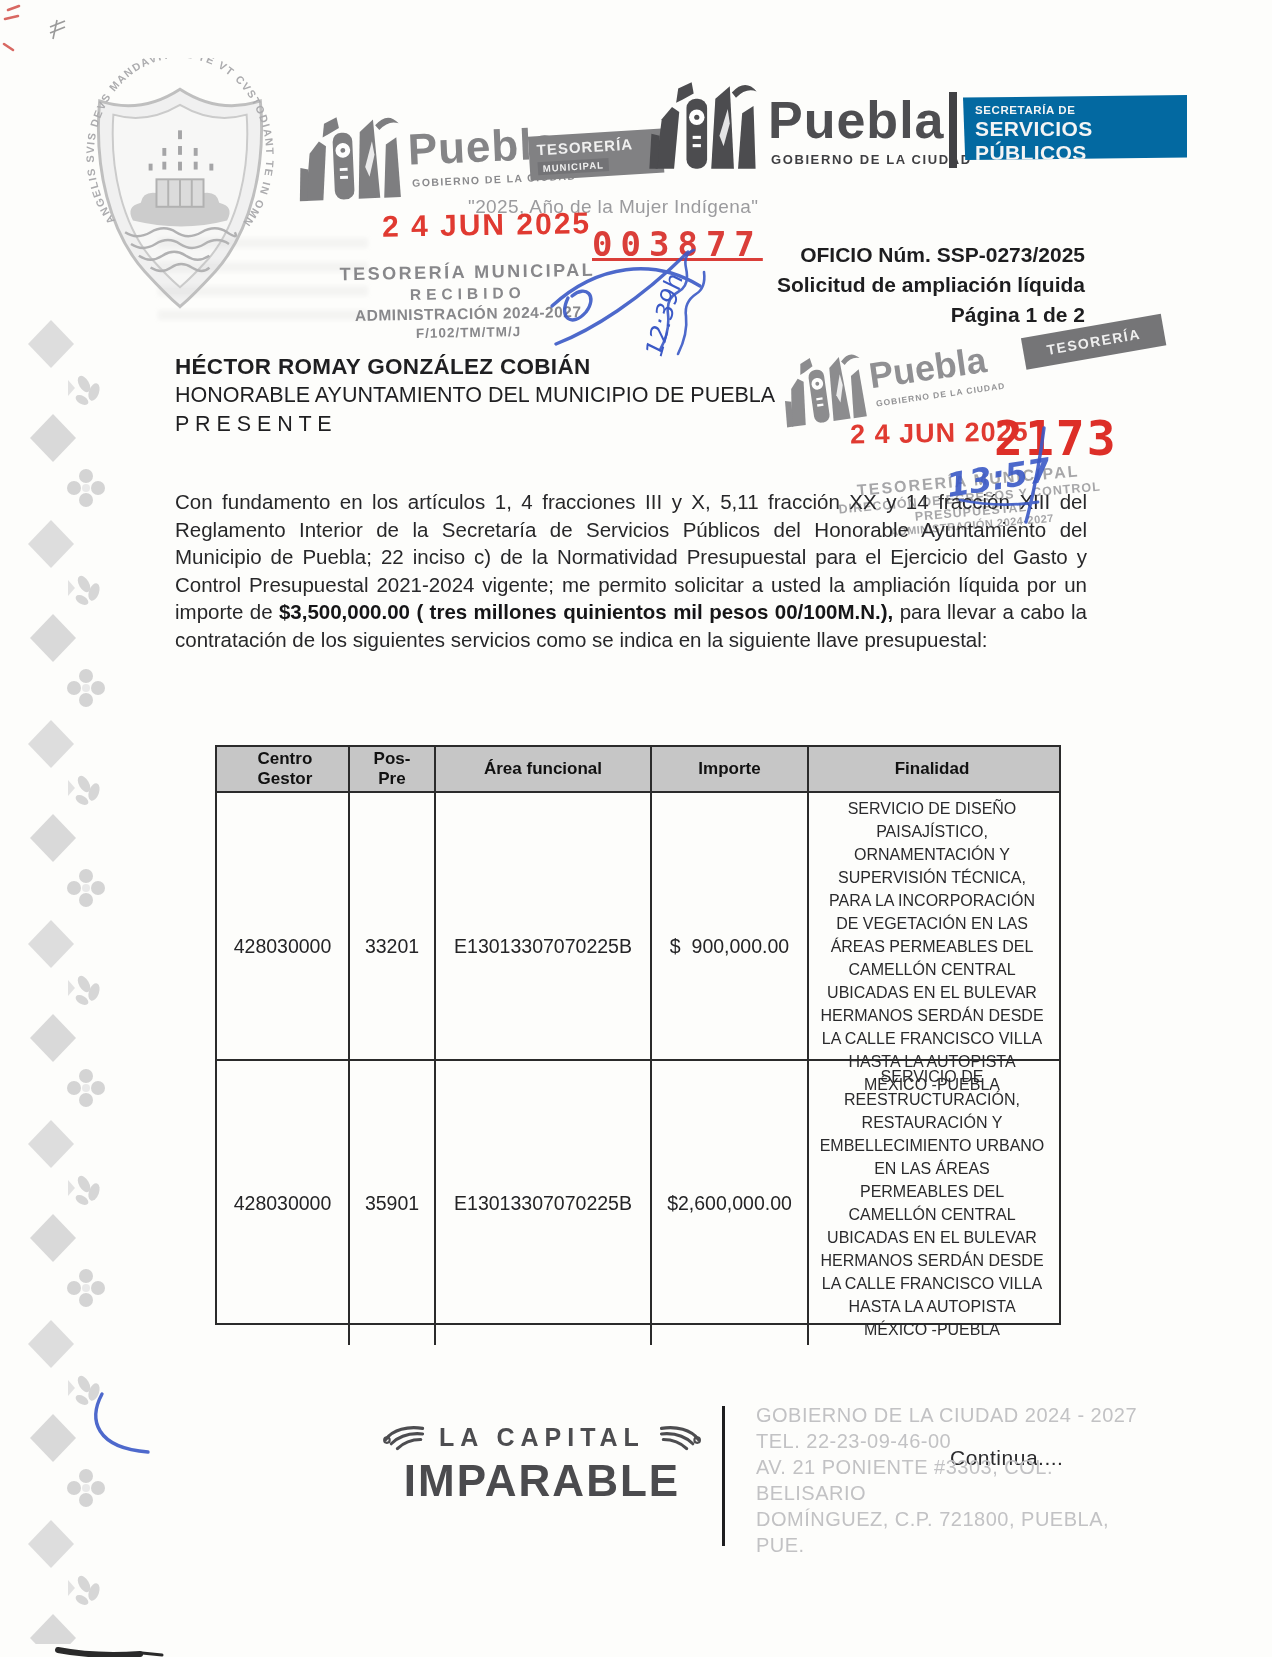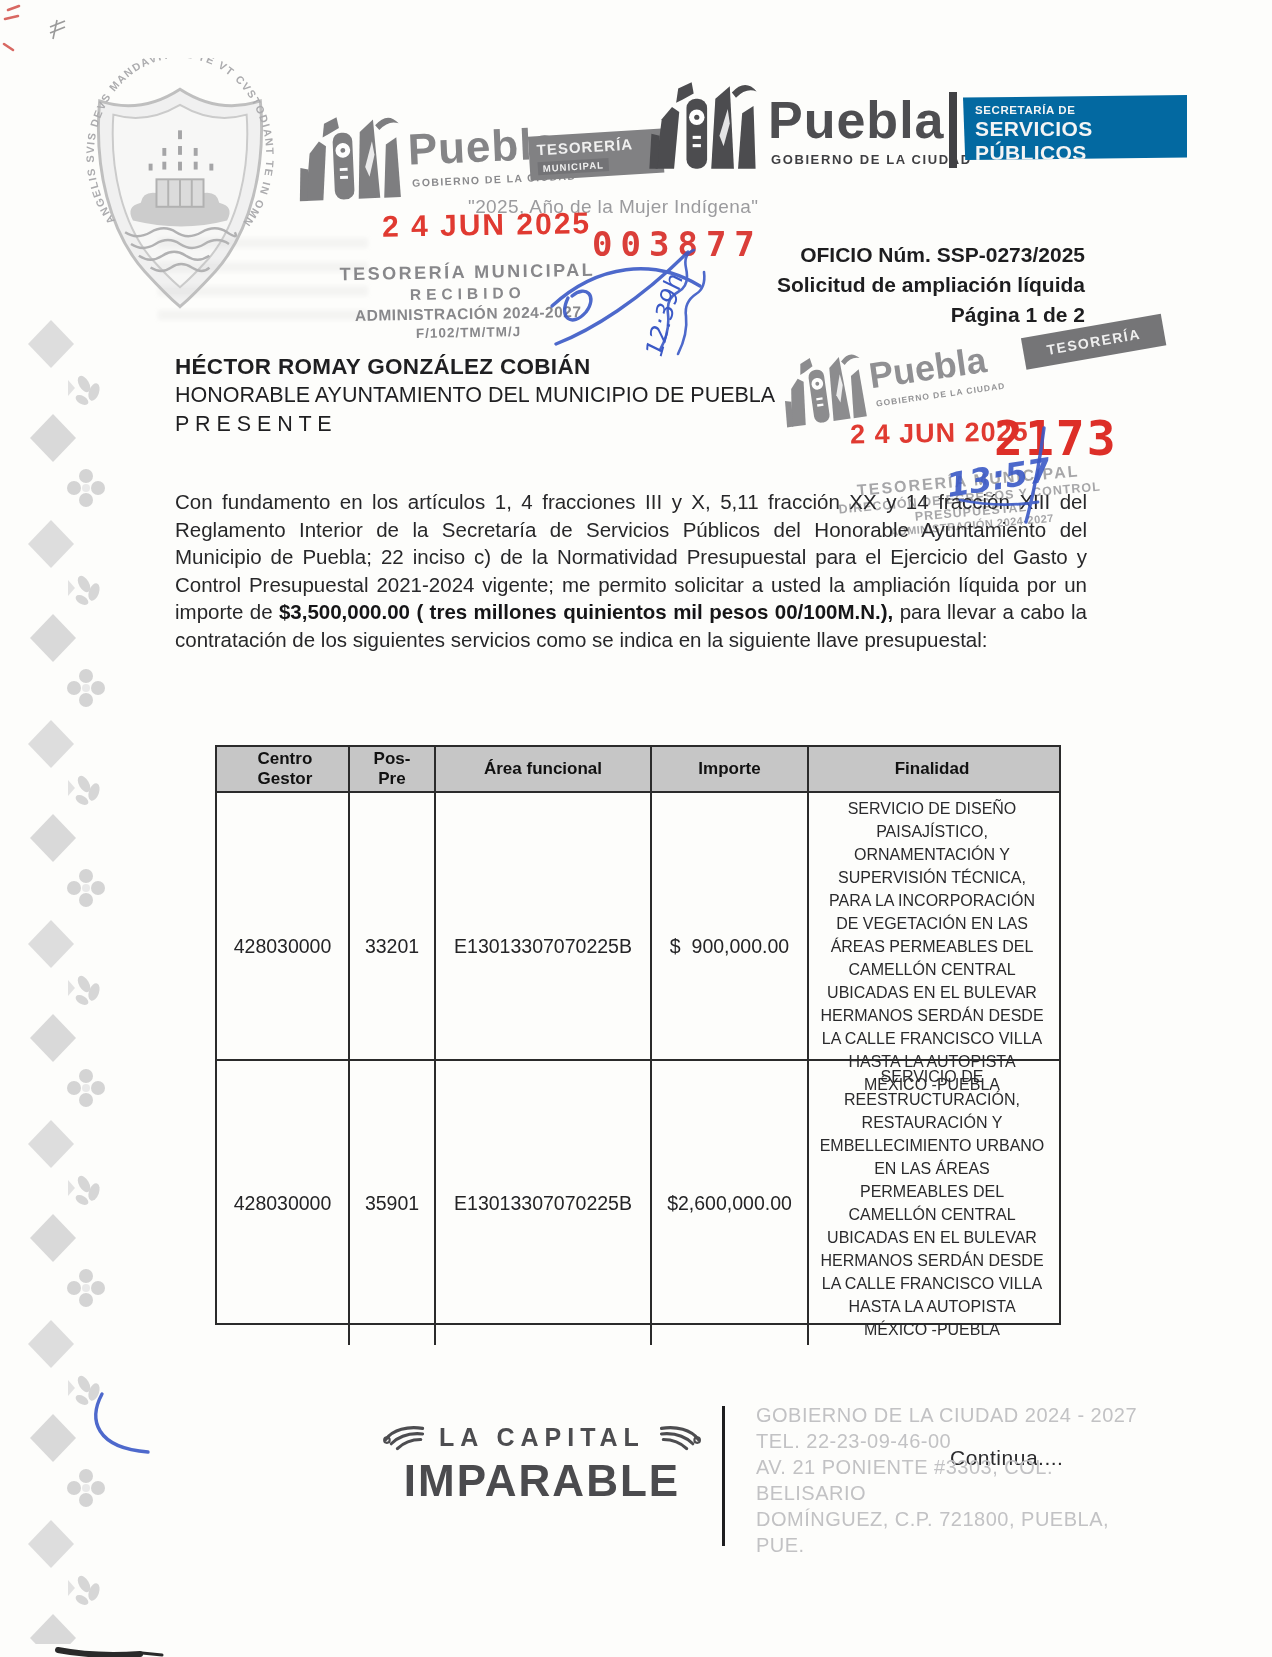--- a/index.html
+++ b/index.html
@@ -50,21 +50,21 @@
     transform:rotate(-5deg); opacity:.85;}
   .egresos-text .l1{font-size:16px; font-weight:600; letter-spacing:2px;}
   .egresos-text .l2{font-size:12.5px; font-weight:600; letter-spacing:1px; margin-top:1px;}
   .egresos-text .l3{font-size:12.5px; font-weight:600; letter-spacing:1px;}
   .egresos-text .l4{font-size:11px; font-weight:600; letter-spacing:.5px;}
   
   .date-red{color:#e03a31; font-weight:bold; z-index:3; white-space:nowrap;}
   .date-red.one{left:382px; top:208px; font-size:30px; letter-spacing:2px; transform:rotate(-1deg);}
   .date-red.two{left:850px; top:418px; font-size:27px; letter-spacing:1px; transform:rotate(-1deg);}
   .folio-red{left:592px; top:224px; font-family:"DejaVu Sans Mono", monospace; font-weight:bold;
-    font-size:34px; letter-spacing:8px; color:#d9342f; z-index:3; opacity:.95;}
+    font-size:34px; letter-spacing:8px; color:#d9342f; z-index:3; opacity:.95;text-decoration:underline;}
   .folio-red2{left:994px; top:410px; font-family:"DejaVu Sans Mono", monospace; font-weight:bold;
     font-size:48px; letter-spacing:2px; color:#dd2f28; z-index:3;}
   .hand-time{color:#3b59c6; z-index:4; font-family:"DejaVu Sans", sans-serif; font-style:italic;}
   .hand-time.one{left:640px; top:352px; font-size:24px; transform:rotate(-75deg);
     transform-origin:left top;}
   .hand-time.two{left:946px; top:458px; font-size:33px; transform:rotate(-9deg); font-weight:bold;
     opacity:.9;}
   
   .header-right{left:640px; top:74px; width:520px; height:100px; z-index:2;}
   .header-right .icons{position:absolute; left:4px; top:2px; width:120px; height:98px; color:#4c4c4f;}

